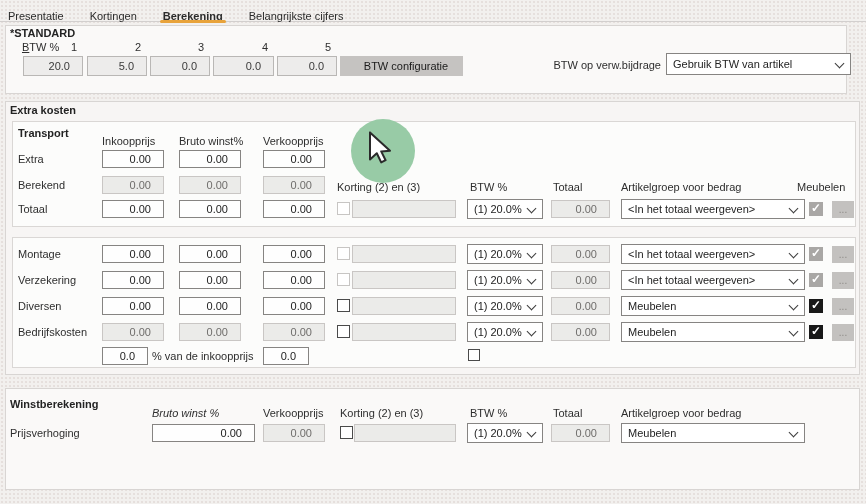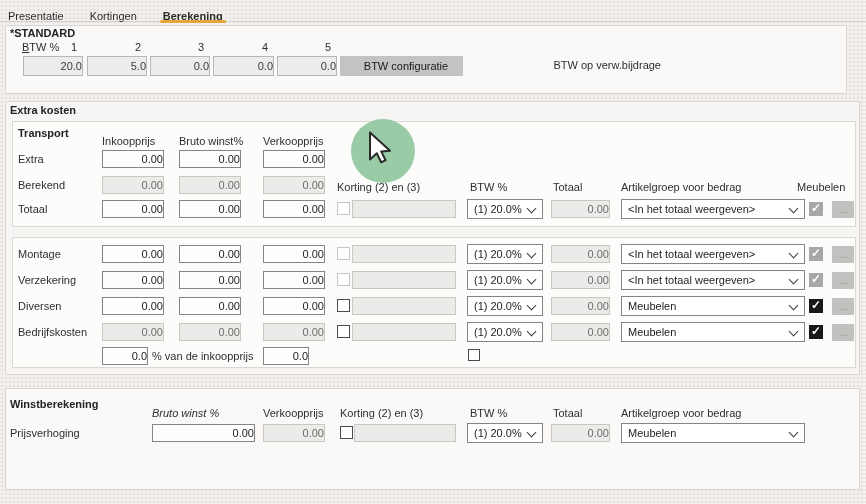--- a/index.html
+++ b/index.html
@@ -16,21 +16,21 @@
   .tab{position:relative;height:18px;line-height:21px;white-space:nowrap;color:#2b2b2b;cursor:default;margin-top:8px;}
   .tab.active{font-weight:bold;}
   .tab.active::after{content:"";position:absolute;left:-3px;right:-3px;bottom:1px;height:3px;background:#e8a33b;border-radius:2px;}
   
   .box{position:absolute;background:#faf9f8;border:1px solid #d8d5d3;}
   .ibox{position:absolute;background:#fcfcfb;border:1px solid #dad7d5;}
   .sec-title{position:absolute;font-weight:bold;white-space:nowrap;}
   .lbl{position:absolute;white-space:nowrap;color:#2e2e2e;}
   .u{text-decoration:underline;}
   
-  .fld{position:absolute;height:18px;border:1px solid #868482;background:#fefefe;font:11px "Liberation Sans",sans-serif;text-align:right;padding:0 0;color:#1c1c1c;outline:none;}
+  .fld{position:absolute;height:18px;border:1px solid #868482;background:#fefefe;font:11px "Liberation Sans",sans-serif;text-align:right;padding:0 12px;color:#1c1c1c;outline:none;}
   .fld.dis{background:#ebebe9;border-color:#c9c6c4;color:#6f6d6b;}
   .fld.sem{background:#edeceb;border-color:#b9b7b5;color:#3a3a3a;}
   .dd{position:absolute;height:20px;border:1px solid #868482;background:#ffffff;padding:0 18px 0 6px;line-height:18px;white-space:nowrap;overflow:hidden;cursor:default;}
   .chev{position:absolute;right:7px;top:5px;width:7px;height:7px;border-right:1.4px solid #3c3c3c;border-bottom:1.4px solid #3c3c3c;transform:rotate(45deg);}
   .btn{position:absolute;border:none;background:#c5c3c1;font:11px "Liberation Sans",sans-serif;color:#1b1b1b;text-align:center;cursor:default;padding-left:9px;}
   .more{position:absolute;border:none;background:#c3c1bf;color:#8d8b88;font:10px "Liberation Sans",sans-serif;line-height:16px;text-align:center;cursor:default;}
   .cb{position:absolute;width:13px;height:13px;border:1px solid #4a4a4a;background:#fff;}
   .cb.dis{border-color:#c7c5c3;}
   .cb.on-dark{background:#181818;border-color:#181818;}
   .cb.on-gray{background:#a9a7a5;border-color:#a9a7a5;}
@@ -67,20 +67,21 @@
 </style>
 </head>
 <body>
 
 <div class="page">
 
   <div class="tabbar">
     <div class="tab">Presentatie</div>
     <div class="tab">Kortingen</div>
     <div class="tab active">Berekening</div>
+    <div class="tab">Belangrijkste cijfers</div>
   </div>
 
   <div class="box" style="left:5px;top:25px;width:842px;height:69px;"></div>
   <div class="sec-title" style="left:10px;top:27px;">*STANDARD</div>
   <div class="lbl" style="left:22px;top:41px;"><span class="u">B</span><span>TW %</span></div>
 
   <div class="lbl" style="left:23px;top:41px;width:60px;text-align:right;padding-right:6px;">1</div>
   <div class="lbl" style="left:87px;top:41px;width:60px;text-align:right;padding-right:6px;">2</div>
   <div class="lbl" style="left:150px;top:41px;width:60px;text-align:right;padding-right:6px;">3</div>
   <div class="lbl" style="left:213px;top:41px;width:61px;text-align:right;padding-right:6px;">4</div>
@@ -88,20 +89,24 @@
 
   <input class="fld sem" style="left: 23px; top: 56px; width: 60px; height: 20px;" value="20.0">
   <input class="fld sem" style="left: 87px; top: 56px; width: 60px; height: 20px;" value="5.0">
   <input class="fld sem" style="left: 150px; top: 56px; width: 60px; height: 20px;" value="0.0">
   <input class="fld sem" style="left: 213px; top: 56px; width: 61px; height: 20px;" value="0.0">
   <input class="fld sem" style="left: 277px; top: 56px; width: 60px; height: 20px;" value="0.0">
 
   <button class="btn" style="left:340px;top:56px;width:123px;height:20px;">BTW configuratie</button>
 
   <div class="lbl" style="left:548px;top:59px;width:113px;text-align:right;">BTW op verw.bijdrage</div>
+  <div class="dd" style="left:666px;top:53px;width:185px;height:22px;line-height:20px;">
+    <span>Gebruik BTW van artikel</span>
+    <span class="chev" style="top:6px;"></span>
+  </div>
 
   <div class="box" style="left:5px;top:101px;width:855px;height:274px;background:#f7f5f4;"></div>
   <div class="sec-title" style="left:10px;top:104px;text-align:right;">Extra kosten</div>
 
   <div class="ibox" style="left:12px;top:121px;width:844px;height:106px;"></div>
   <div class="sec-title" style="left:18px;top:127px;">Transport</div>
   <div class="lbl" style="left:102px;top:135px;">Inkoopprijs</div>
   <div class="lbl" style="left:179px;top:135px;">Bruto winst%</div>
   <div class="lbl" style="left:263px;top:135px;">Verkoopprijs</div>
 

